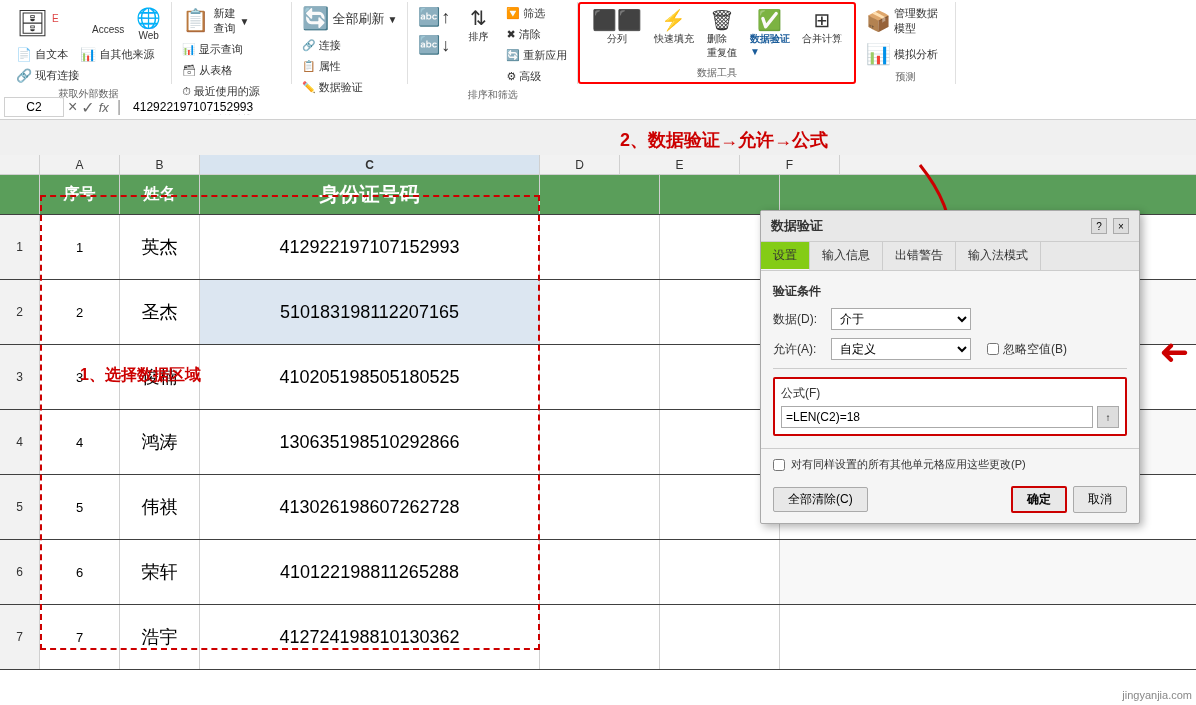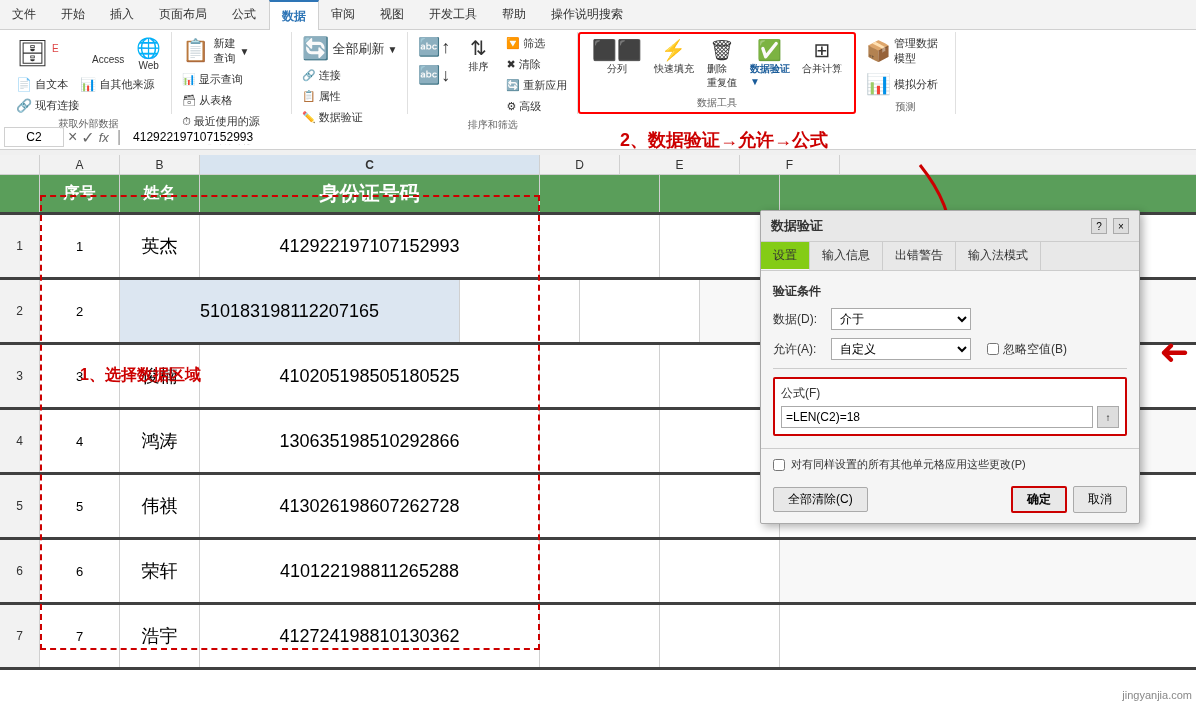--- a/index.html
+++ b/index.html
@@ -21,21 +21,21 @@
     .formula-sep { color: #999; font-size: 16px; padding: 0 4px; }
     .formula-icons { display: flex; align-items: center; gap: 4px; color: #666; font-size: 14px; }
     .formula-input { flex: 1; border: none; outline: none; font-size: 12px; padding: 0 4px; }
 
     
     .annotation { position: absolute; top: 128px; left: 620px; color: #cc0000; font-size: 18px; font-weight: bold; z-index: 10; pointer-events: none; }
     .col-headers { display: flex; height: 20px; background: #f2f2f2; border-bottom: 1px solid #d0d0d0; }
     .row-header-spacer { width: 40px; min-width: 40px; border-right: 1px solid #d0d0d0; }
     .col-header { display: flex; align-items: center; justify-content: center; font-size: 12px; color: #333; border-right: 1px solid #d0d0d0; background: #f2f2f2; }
     .col-header.active-col { background: #d8e4f0; font-weight: bold; }
-    .spreadsheet-row { display: flex; height: 65px; border-bottom: 3px solid #404040; }
+    .spreadsheet-row { display: flex; height: 65px; border-bottom: 1px solid #404040; }
     .spreadsheet-row.header-row { height: 40px; background: #5a9e5a; }
     .row-num { width: 40px; min-width: 40px; display: flex; align-items: center; justify-content: center; font-size: 12px; color: #333; border-right: 1px solid #d0d0d0; background: #f2f2f2; }
     .spreadsheet-row.header-row .row-num { background: #5a9e5a; color: #fff; font-weight: bold; }
     .cell { display: flex; align-items: center; justify-content: center; border-right: 1px solid #d0d0d0; font-size: 13px; overflow: hidden; background: #fff; }
     .cell.col-a { width: 80px; min-width: 80px; }
     .cell.col-b { width: 80px; min-width: 80px; font-size: 18px; }
     .cell.col-c { width: 340px; min-width: 340px; font-size: 18px; }
     .cell.header { background: #5a9e5a; color: #fff; font-size: 20px; font-weight: bold; }
     .cell.header.col-a { font-size: 16px; }
     .cell.header.col-b { font-size: 16px; }
@@ -74,33 +74,20 @@
     
     .watermark { position: absolute; bottom: 4px; right: 4px; font-size: 11px; color: #888; z-index: 5; }
 
     .col-e { width: 120px; min-width: 120px; background: #fff; }
   </style>
 </head>
 <body>
 
 <div style="position:relative; width:1196px; height:705px; overflow:hidden;">
 
-  <div class="ribbon-tabs">
-    <div class="ribbon-tab">文件</div>
-    <div class="ribbon-tab">开始</div>
-    <div class="ribbon-tab">插入</div>
-    <div class="ribbon-tab">页面布局</div>
-    <div class="ribbon-tab">公式</div>
-    <div class="ribbon-tab active">数据</div>
-    <div class="ribbon-tab">审阅</div>
-    <div class="ribbon-tab">视图</div>
-    <div class="ribbon-tab">开发工具</div>
-    <div class="ribbon-tab">帮助</div>
-    <div class="ribbon-tab">操作说明搜索</div>
-  </div>
 
   <div class="ribbon-content" style="height:95px; padding:2px 6px; align-items:stretch; gap:0;">
 
     <div class="ribbon-group" style="min-width:120px; padding:2px 6px;">
       <div class="ribbon-group-content" style="flex-direction:column; align-items:flex-start; gap:2px; width:100%;">
         <div style="display:flex; gap:4px; align-items:center;">
           <div class="ribbon-btn" style="flex-direction:row; align-items:center; gap:3px; min-width:auto;">
             <span style="font-size:26px;">🗄</span>
             <div style="display:flex; flex-direction:column;">
               <span style="font-size:10px; color:#d44;">E</span>
@@ -289,20 +276,21 @@
       <div class="cell col-c row2-c">412922197107152993</div>
       <div class="cell col-e"></div>
       <div class="cell col-e"></div>
     </div>
 
     <div style="position:absolute; top:40px; left:40px; width:500px; height:455px; border: 2px dashed #cc0000; pointer-events:none; z-index:8;"></div>
 
     <div class="spreadsheet-row" style="background:#f8f8f8;">
       <div class="row-num">2</div>
       <div class="cell col-a">2</div>
+      <div class="cell col-b">圣杰</div>
       <div class="cell col-c" style="background:#dce6f1;">510183198112207165</div>
       <div class="cell col-e"></div>
       <div class="cell col-e"></div>
     </div>
 
     <div class="spreadsheet-row">
       <div class="row-num">3</div>
       <div class="cell col-a">3</div>
       <div class="cell col-b">俊楠</div>
       <div class="cell col-c">410205198505180525</div>

